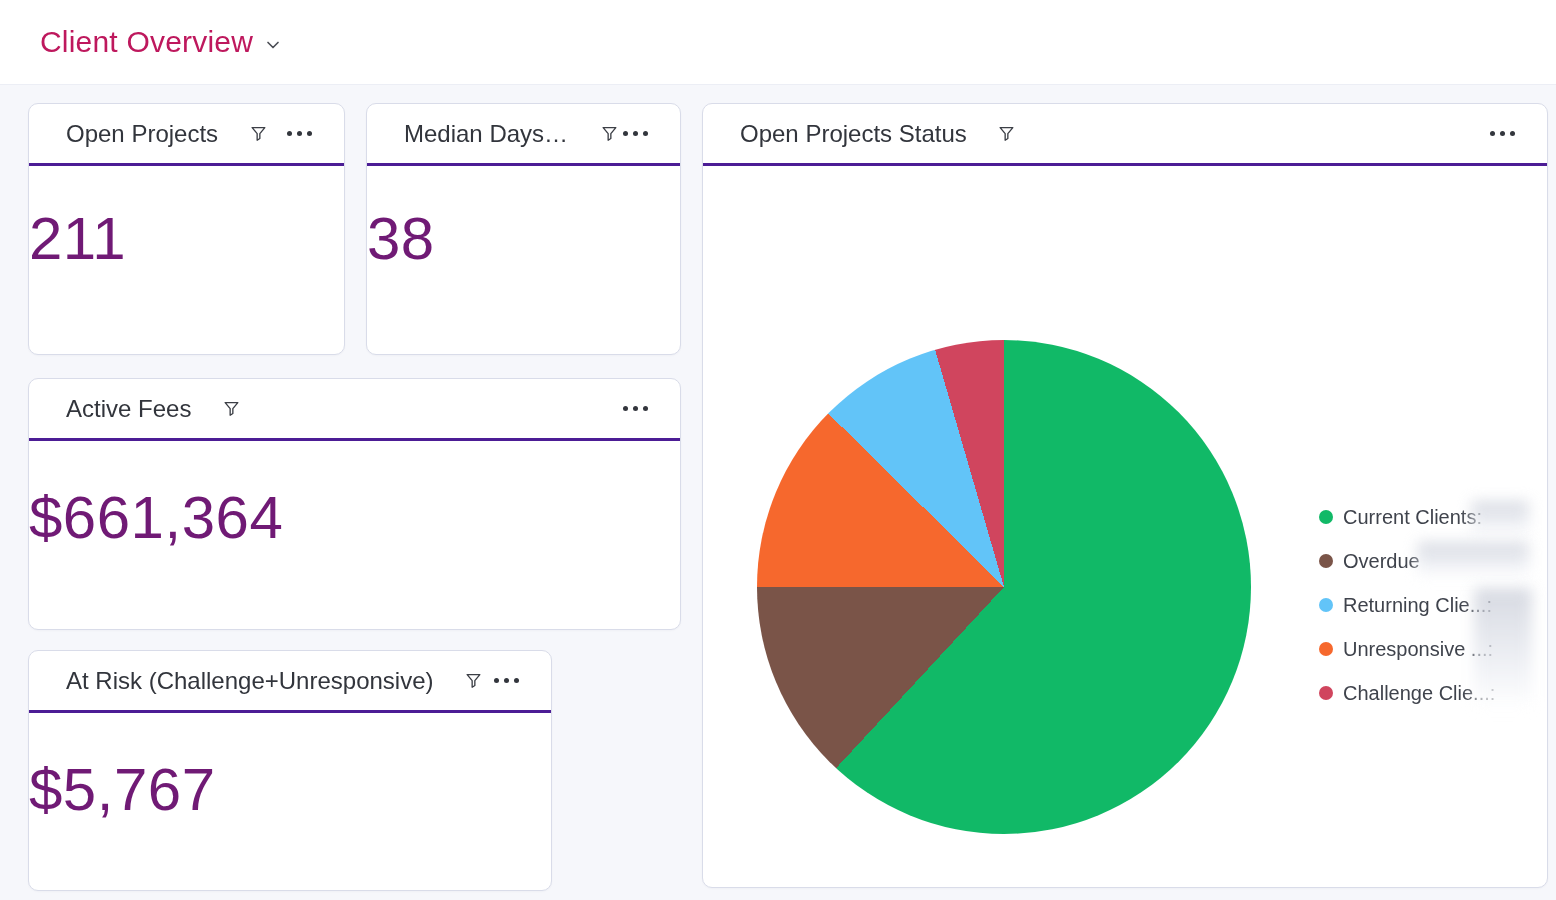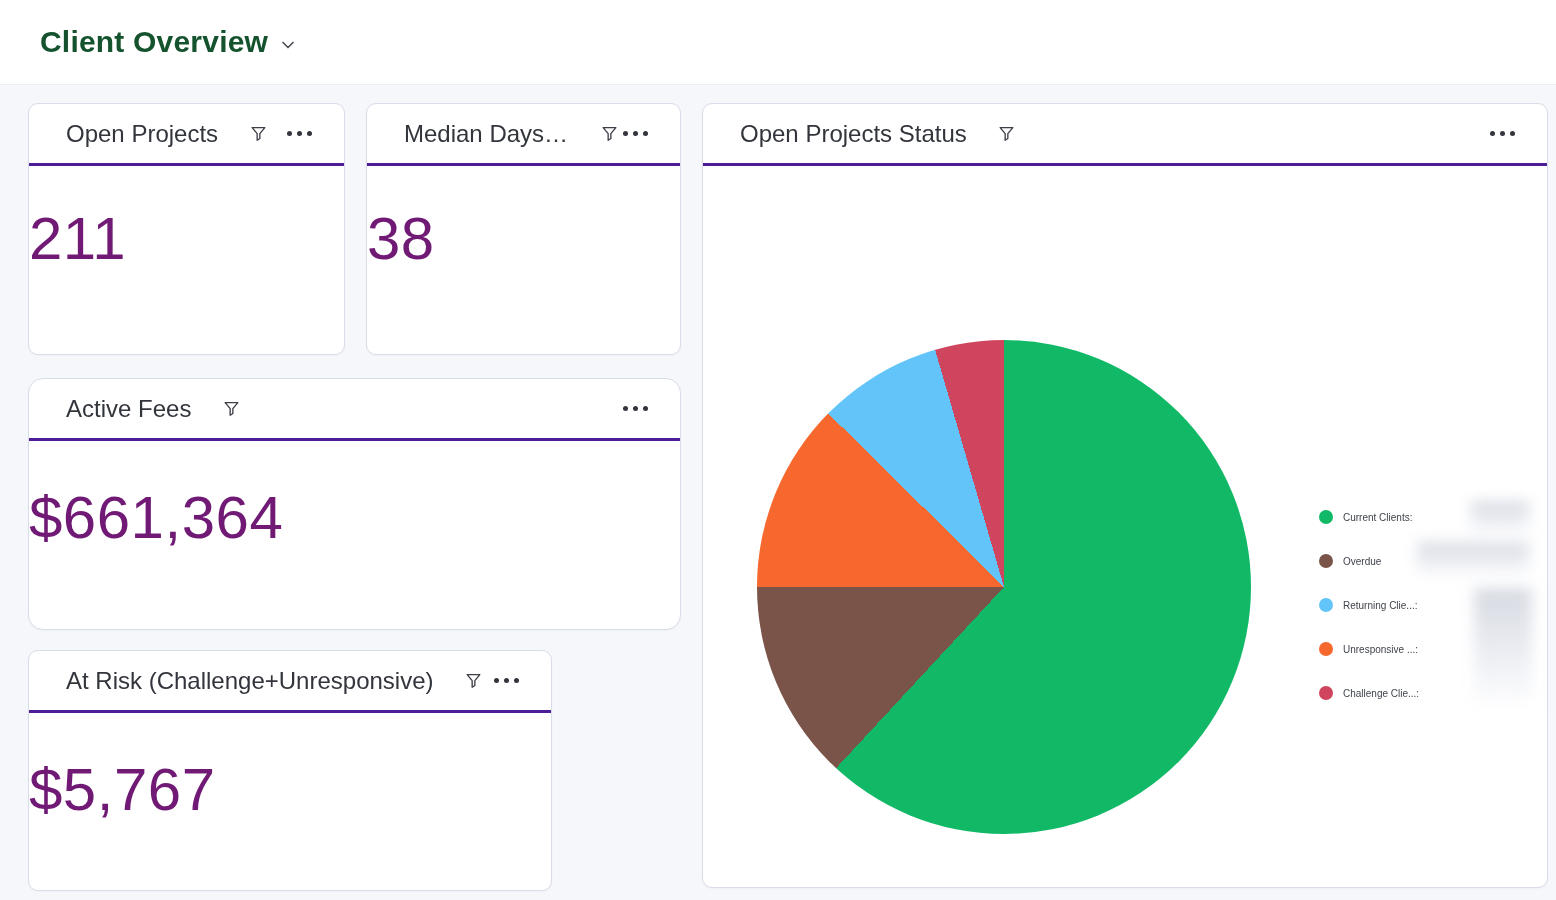--- a/index.html
+++ b/index.html
@@ -12,21 +12,21 @@
   }
   .page { position:relative; width:1556px; height:900px; }
 
   
   .topbar {
     position:absolute; left:0; top:0; width:1556px; height:85px;
     background:#ffffff; border-bottom:1px solid #eceef5;
     display:flex; align-items:center; padding-left:40px;
   }
   .board-title-btn { display:flex; align-items:center; gap:10px; cursor:pointer; }
-  .board-title { font-size:30px; font-weight:700; color:#14532d; letter-spacing:.2px; }
+  .board-title { font-size:30px; font-weight:400; color:#be185d; letter-spacing:.2px; }
   .chev { width:20px; height:20px; margin-top:6px; color:#4b4e55; }
 
   
   .card {
     position:absolute; background:#ffffff;
     border:1px solid #d9dce9; border-radius:10px;
     box-shadow:0 1px 2px rgba(35,40,70,0.03);
     display:flex; flex-direction:column; overflow:hidden;
   }
   .card-header {
@@ -56,38 +56,38 @@
   .stat-value {
     width:100%; text-align:left;
     font-size:60px; font-weight:400; color:#701a75;
     padding-top:38px; letter-spacing:.5px;
   }
   .card-active-fees .stat-value, .card-at-risk .stat-value { padding-top:42px; }
 
   
   .card-open-projects { left:28px;  top:103px; width:317px; height:252px; }
   .card-median-days   { left:366px; top:103px; width:315px; height:252px; }
-  .card-active-fees   { left:28px;  top:378px; width:653px; height:252px;border-radius:15px; }
+  .card-active-fees   { left:28px;  top:378px; width:653px; height:252px; }
   .card-at-risk       { left:28px;  top:650px; width:524px; height:241px; }
   .card-pie           { left:702px; top:103px; width:846px; height:785px; }
 
   
   .pie-area { position:absolute; left:0; top:0; right:0; bottom:0; }
   .pie {
     position:absolute; left:54px; top:174px;
     width:494px; height:494px; border-radius:50%;
   }
   .legend {
     position:absolute; left:616px; top:329px; width:226px;
   }
   .legend-row {
     height:44px; display:flex; align-items:center; gap:10px;
   }
   .legend-dot { width:14px; height:14px; border-radius:50%; flex:0 0 auto; }
-  .legend-label { font-size:10px; color:#3f434c; white-space:nowrap;text-align:center; }
+  .legend-label { font-size:20px; color:#3f434c; white-space:nowrap;text-align:center; }
 
   .blur-box {
     position:absolute; border-radius:4px;
     background:linear-gradient(180deg,#c9cdd8 0%,#eef0f5 70%,#ffffff 100%);
     filter:blur(7px); opacity:.75;
   }
   .blur-1 { left:152px; top:6px;  width:58px;  height:36px; }
   .blur-2 { left:98px;  top:47px; width:112px; height:36px; }
   .blur-3 { left:155px; top:93px; width:58px;  height:121px; }
 </style>

